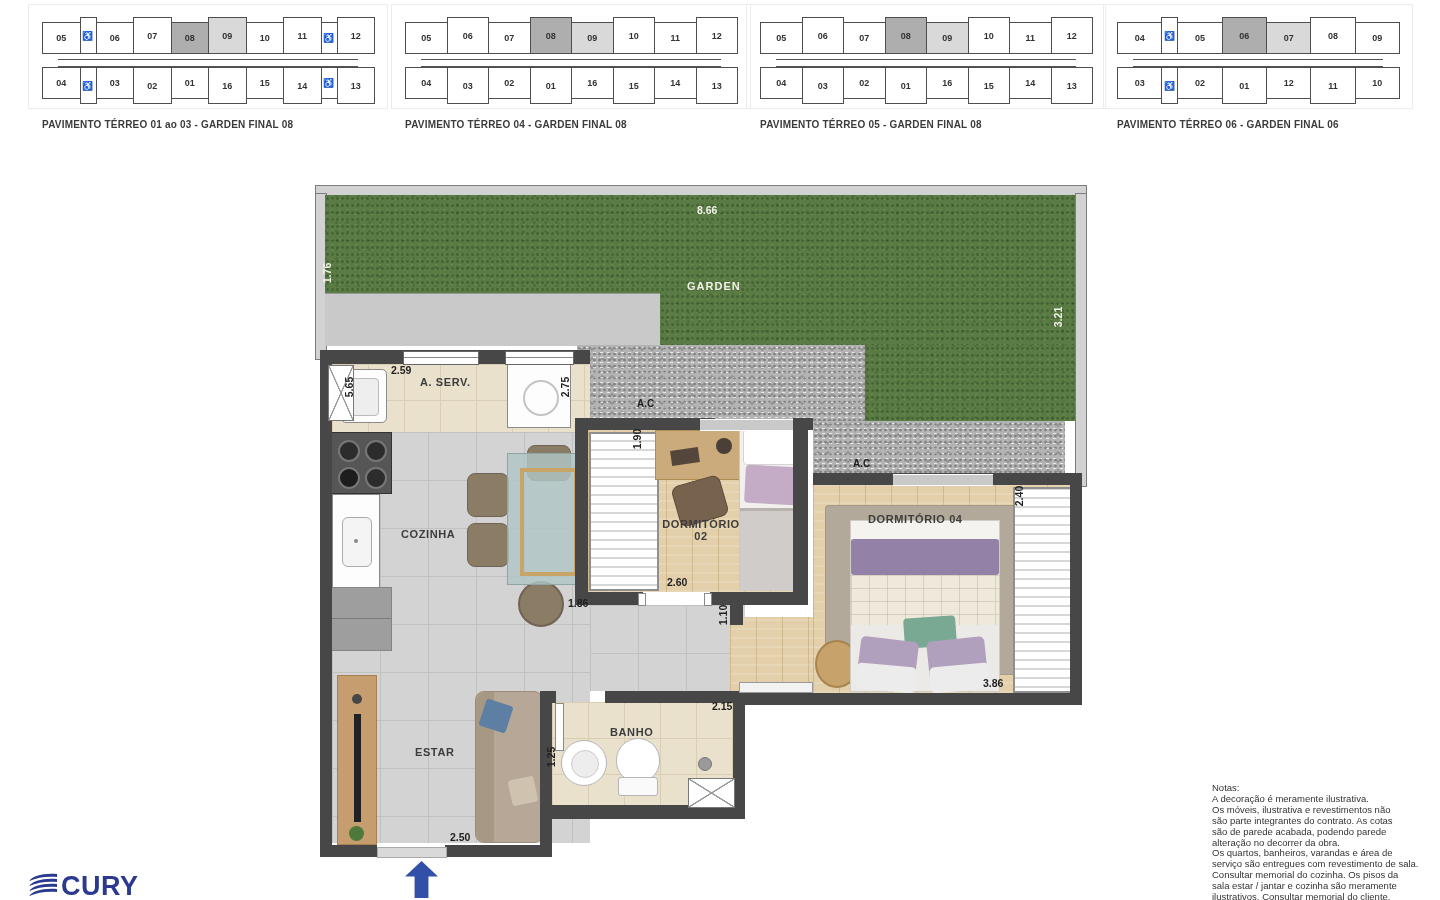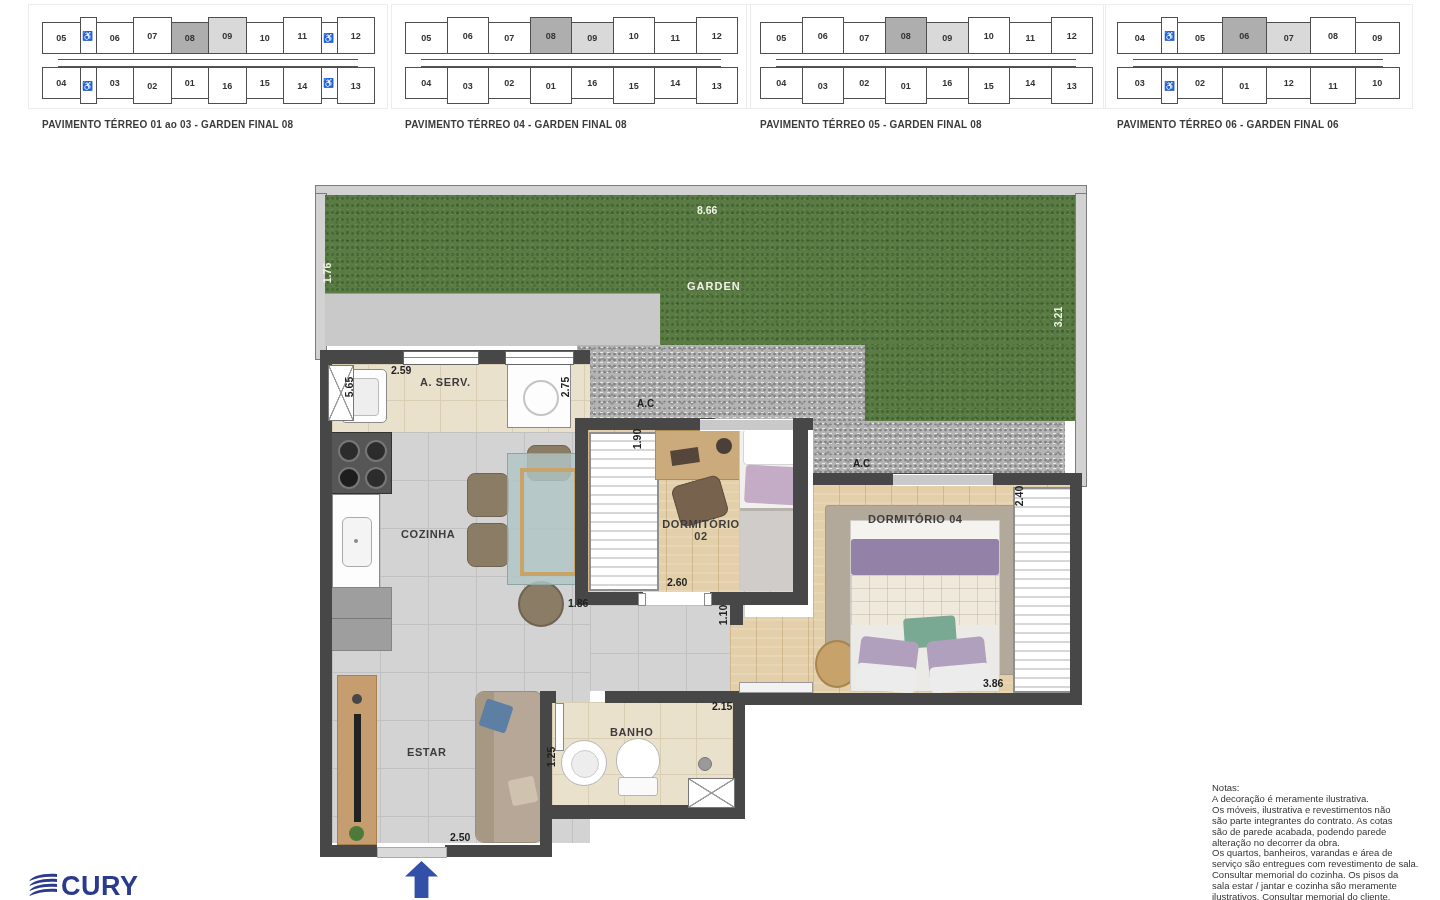--- a/index.html
+++ b/index.html
@@ -327,21 +327,21 @@
     <div class="rlabel" style="left:330px;top:333px;width:112px;text-align:center;">
       <div>DORMITÓRIO</div>
       <div>02</div>
     </div>
     <div class="dim" style="left:352px;top:391px;">2.60</div>
     <div class="dim" style="left:253px;top:412px;">1.86</div>
     <div class="dim vdim" style="left:398px;top:424px;">1.10</div>
     <div class="rlabel" style="left:553px;top:328px;">DORMITÓRIO 04</div>
     <div class="dim vdim" style="left:694px;top:305px;">2.40</div>
     <div class="dim" style="left:668px;top:492px;">3.86</div>
-    <div class="rlabel" style="left:92px;top:561px;">ESTAR</div>
+    <div class="rlabel" style="left:100px;top:561px;">ESTAR</div>
     <div class="dim" style="left:135px;top:646px;">2.50</div>
     <div class="dim vdim" style="left:226px;top:566px;">1.25</div>
     <div class="rlabel" style="left:295px;top:541px;">BANHO</div>
     <div class="dim" style="left:388px;top:515px;margin-left:9px;">2.15</div>
   </div>
 
   <div class="entry-arrow"></div>
 
   <div class="notes">
     <div>Notas:</div>

